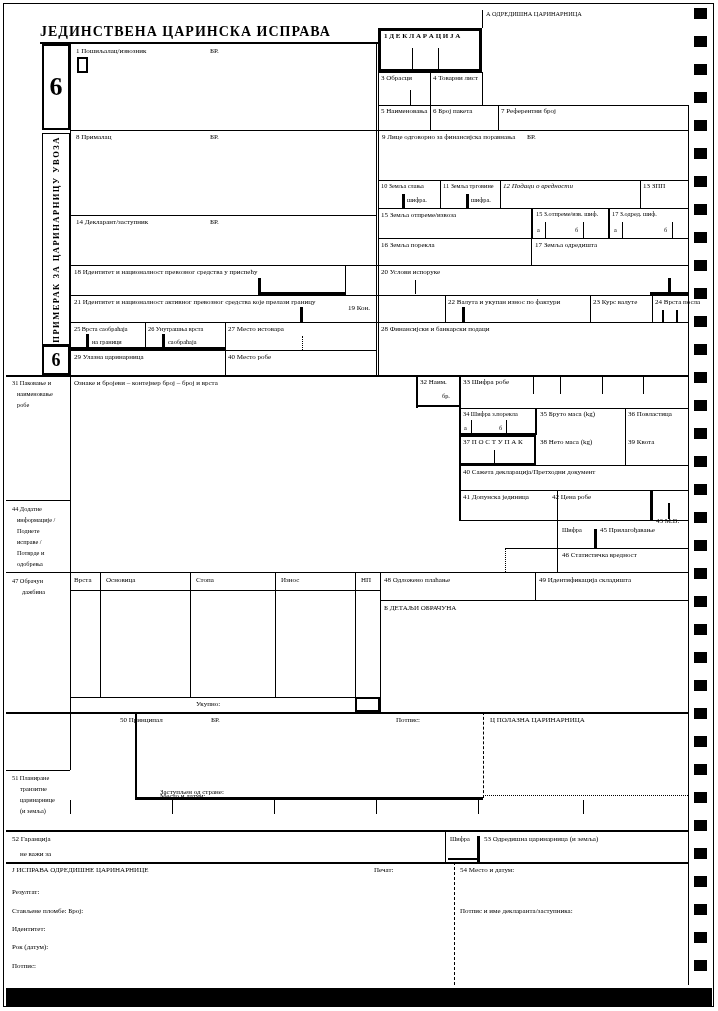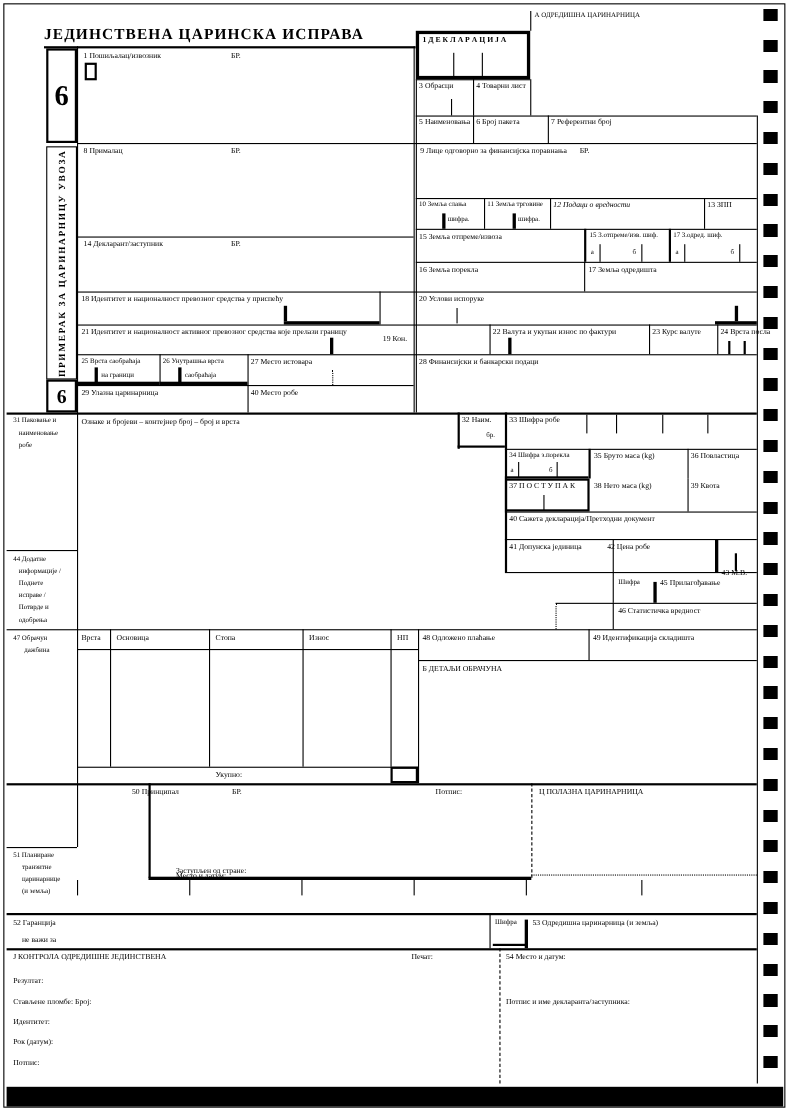--- a/index.html
+++ b/index.html
@@ -274,21 +274,21 @@
 
   <div class="lbl" style="left:12px;top:835px;">52 Гаранција</div>
   <div class="lbl" style="left:20px;top:850px;">не важи за</div>
   <div class="vl" style="left:445px;top:830px;height:32px;"></div>
   <div class="lbl tiny" style="left:450px;top:835px;">Шифра</div>
   <div class="vl th" style="left:477px;top:836px;width:3px;height:26px;"></div>
   <div class="hl th" style="left:448px;top:858px;width:30px;height:2px;"></div>
   <div class="lbl" style="left:484px;top:835px;">53 Одредишна царинарница (и земља)</div>
 
   <div class="hl" style="left:6px;top:862px;width:682px;height:2px;"></div>
-  <div class="lbl" style="left:12px;top:866px;">Ј   КОНТРОЛА ОДРЕДИШНЕ ЈЕДИНСТВЕНА</div>
+  <div class="lbl" style="left:12px;top:866px;">Ј   ИСПРАВА ОДРЕДИШНЕ ЦАРИНАРНИЦЕ</div>
   <div class="lbl" style="left:374px;top:866px;">Печат:</div>
   <div class="dashv" style="left:454px;top:862px;height:123px;"></div>
   <div class="lbl" style="left:460px;top:866px;">54 Место и датум:</div>
   <div class="lbl" style="left:12px;top:888px;">Резултат:</div>
   <div class="lbl" style="left:12px;top:907px;">Стављене пломбе:  Број:</div>
   <div class="lbl" style="left:12px;top:925px;">Идентитет:</div>
   <div class="lbl" style="left:12px;top:943px;">Рок (датум):</div>
   <div class="lbl" style="left:12px;top:962px;">Потпис:</div>
   <div class="lbl" style="left:460px;top:907px;">Потпис и име декларанта/заступника:</div>
 </div>

